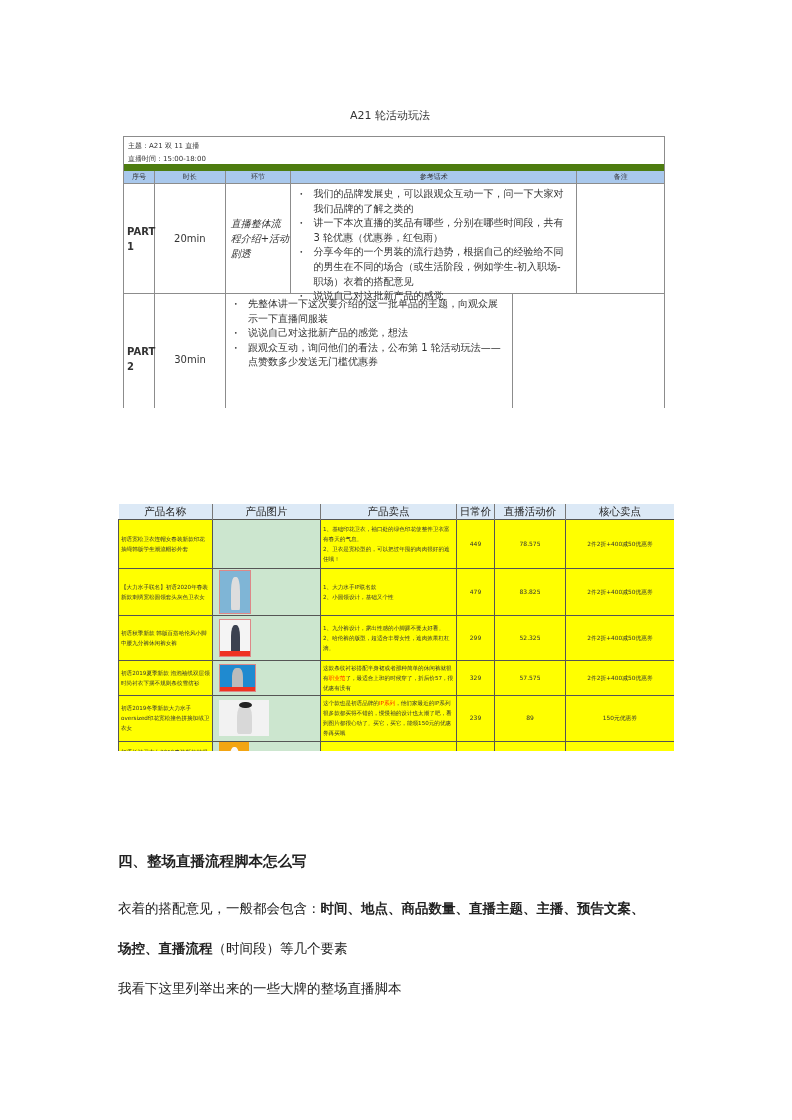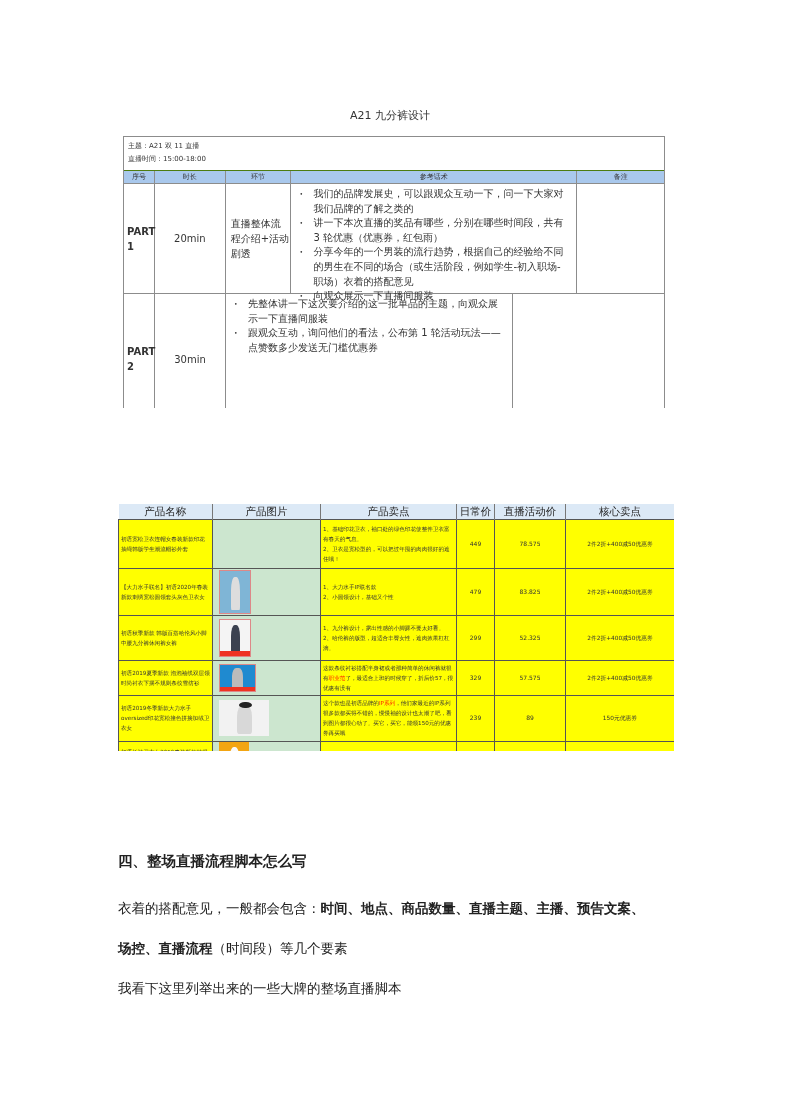--- a/index.html
+++ b/index.html
@@ -3,32 +3,32 @@
 <meta charset="utf-8">
 <style>
   * { box-sizing: border-box; margin: 0; padding: 0; }
   html, body { width: 792px; height: 1120px; background: #ffffff; overflow: hidden; }
   body { position: relative; font-family: "DejaVu Sans", "Liberation Sans", sans-serif; color: #222; }
 
   
   .fig1 { position: absolute; left: 110px; top: 100px; width: 560px; height: 308px; overflow: hidden; }
   .fig1-title { position: absolute; left: 0; top: 8px; width: 560px; text-align: center; font-size: 11px; color: #333; }
   .fig1-table { position: absolute; left: 13px; top: 36px; width: 542px; border: 1px solid #8c8c8c; border-bottom: none; }
-  .fig1-meta { height: 34px; padding: 3px 4px; font-size: 7px; line-height: 13px; color: #333; border-bottom: 1px solid #4d7c0f; }
+  .fig1-meta { height: 34px; padding: 3px 4px; font-size: 7px; line-height: 13px; color: #333; border-bottom: 7px solid #4d7c0f; }
   .fig1-row { display: flex; }
   .fig1-head { background: #a9c8ec; height: 13px; border-bottom: 1px solid #8c8c8c; }
   .fig1-head .c { font-size: 7px; line-height: 12px; text-align: center; color: #333; }
   .c { border-right: 1px solid #8c8c8c; }
   .c:last-child { border-right: none; }
   .w1 { width: 31px; } .w2 { width: 71px; } .w3 { width: 66px; } .w4 { width: 287px; } .w5 { width: 87px; }
   .fig1-part { border-bottom: 1px solid #8c8c8c; }
   .fig1-part .c { font-size: 10px; color: #333; }
   .part-id { font-weight: bold; padding-left: 3px; display: flex; align-items: center; line-height: 15px; }
   .part-dur { display: flex; align-items: center; justify-content: center; }
-  .part-seg { display: flex; align-items: center; padding-left: 5px; line-height: 15px; }
+  .part-seg { display: flex; align-items: center; padding-left: 5px; line-height: 15px; font-style: italic; }
   .part-talk { padding: 3px 6px 0 8px; }
   .part-talk ul { list-style: none; }
   .part-talk li { position: relative; padding-left: 14px; line-height: 14.6px; }
   .part-talk li::before { content: "•"; position: absolute; left: 0; top: 0; font-size: 6px; }
   .p1 { height: 110px; }
   .p2 { height: 130px; border-bottom: none; }
 
   
   .fig2 { position: absolute; left: 118px; top: 456px; width: 556px; height: 295px; overflow: hidden; }
   .fig2 table { border-collapse: collapse; table-layout: fixed; width: 556px; margin-top: 48px; }
@@ -48,21 +48,21 @@
   .h2 { font-size: 14.5px; font-weight: bold; height: 24px; }
   .para { font-size: 13.5px; line-height: 20px; margin-top: 22px; }
   .para b { font-weight: bold; }
   .line2 { margin-top: 20px; }
   .para3 { margin-top: 20px; }
 </style>
 </head>
 <body>
 
 <div class="fig1">
-  <div class="fig1-title">A21 九分裤设计</div>
+  <div class="fig1-title">A21 轮活动玩法</div>
   <div class="fig1-table">
     <div class="fig1-meta">
       <div>主题：A21 双 11 直播</div>
       <div>直播时间：15:00-18:00</div>
     </div>
     <div class="fig1-row fig1-head">
       <div class="c w1">序号</div>
       <div class="c w2">时长</div>
       <div class="c w3">环节</div>
       <div class="c w4">参考话术</div>
@@ -70,31 +70,32 @@
     </div>
     <div class="fig1-row fig1-part p1">
       <div class="c w1 part-id">PART 1</div>
       <div class="c w2 part-dur">20min</div>
       <div class="c w3 part-seg">直播整体流程介绍+活动剧透</div>
       <div class="c w4 part-talk">
         <ul>
           <li>我们的品牌发展史，可以跟观众互动一下，问一下大家对我们品牌的了解之类的</li>
           <li>讲一下本次直播的奖品有哪些，分别在哪些时间段，共有 3 轮优惠（优惠券，红包雨）</li>
           <li>分享今年的一个男装的流行趋势，根据自己的经验给不同的男生在不同的场合（或生活阶段，例如学生-初入职场-职场）衣着的搭配意见</li>
-          <li>向观众展示一下直播间服装</li>
+          <li>说说自己对这批新产品的感觉</li>
         </ul>
       </div>
       <div class="c w5"></div>
     </div>
     <div class="fig1-row fig1-part p2">
       <div class="c w1 part-id">PART 2</div>
       <div class="c w2 part-dur">30min</div>
       <div class="c w4 part-talk">
         <ul>
           <li>先整体讲一下这次要介绍的这一批单品的主题，向观众展示一下直播间服装</li>
+          <li>说说自己对这批新产品的感觉，想法</li>
           <li>跟观众互动，询问他们的看法，公布第 1 轮活动玩法——点赞数多少发送无门槛优惠券</li>
         </ul>
       </div>
       <div class="c w5"></div>
     </div>
   </div>
 </div>
 
 <div class="fig2">
   <table>

